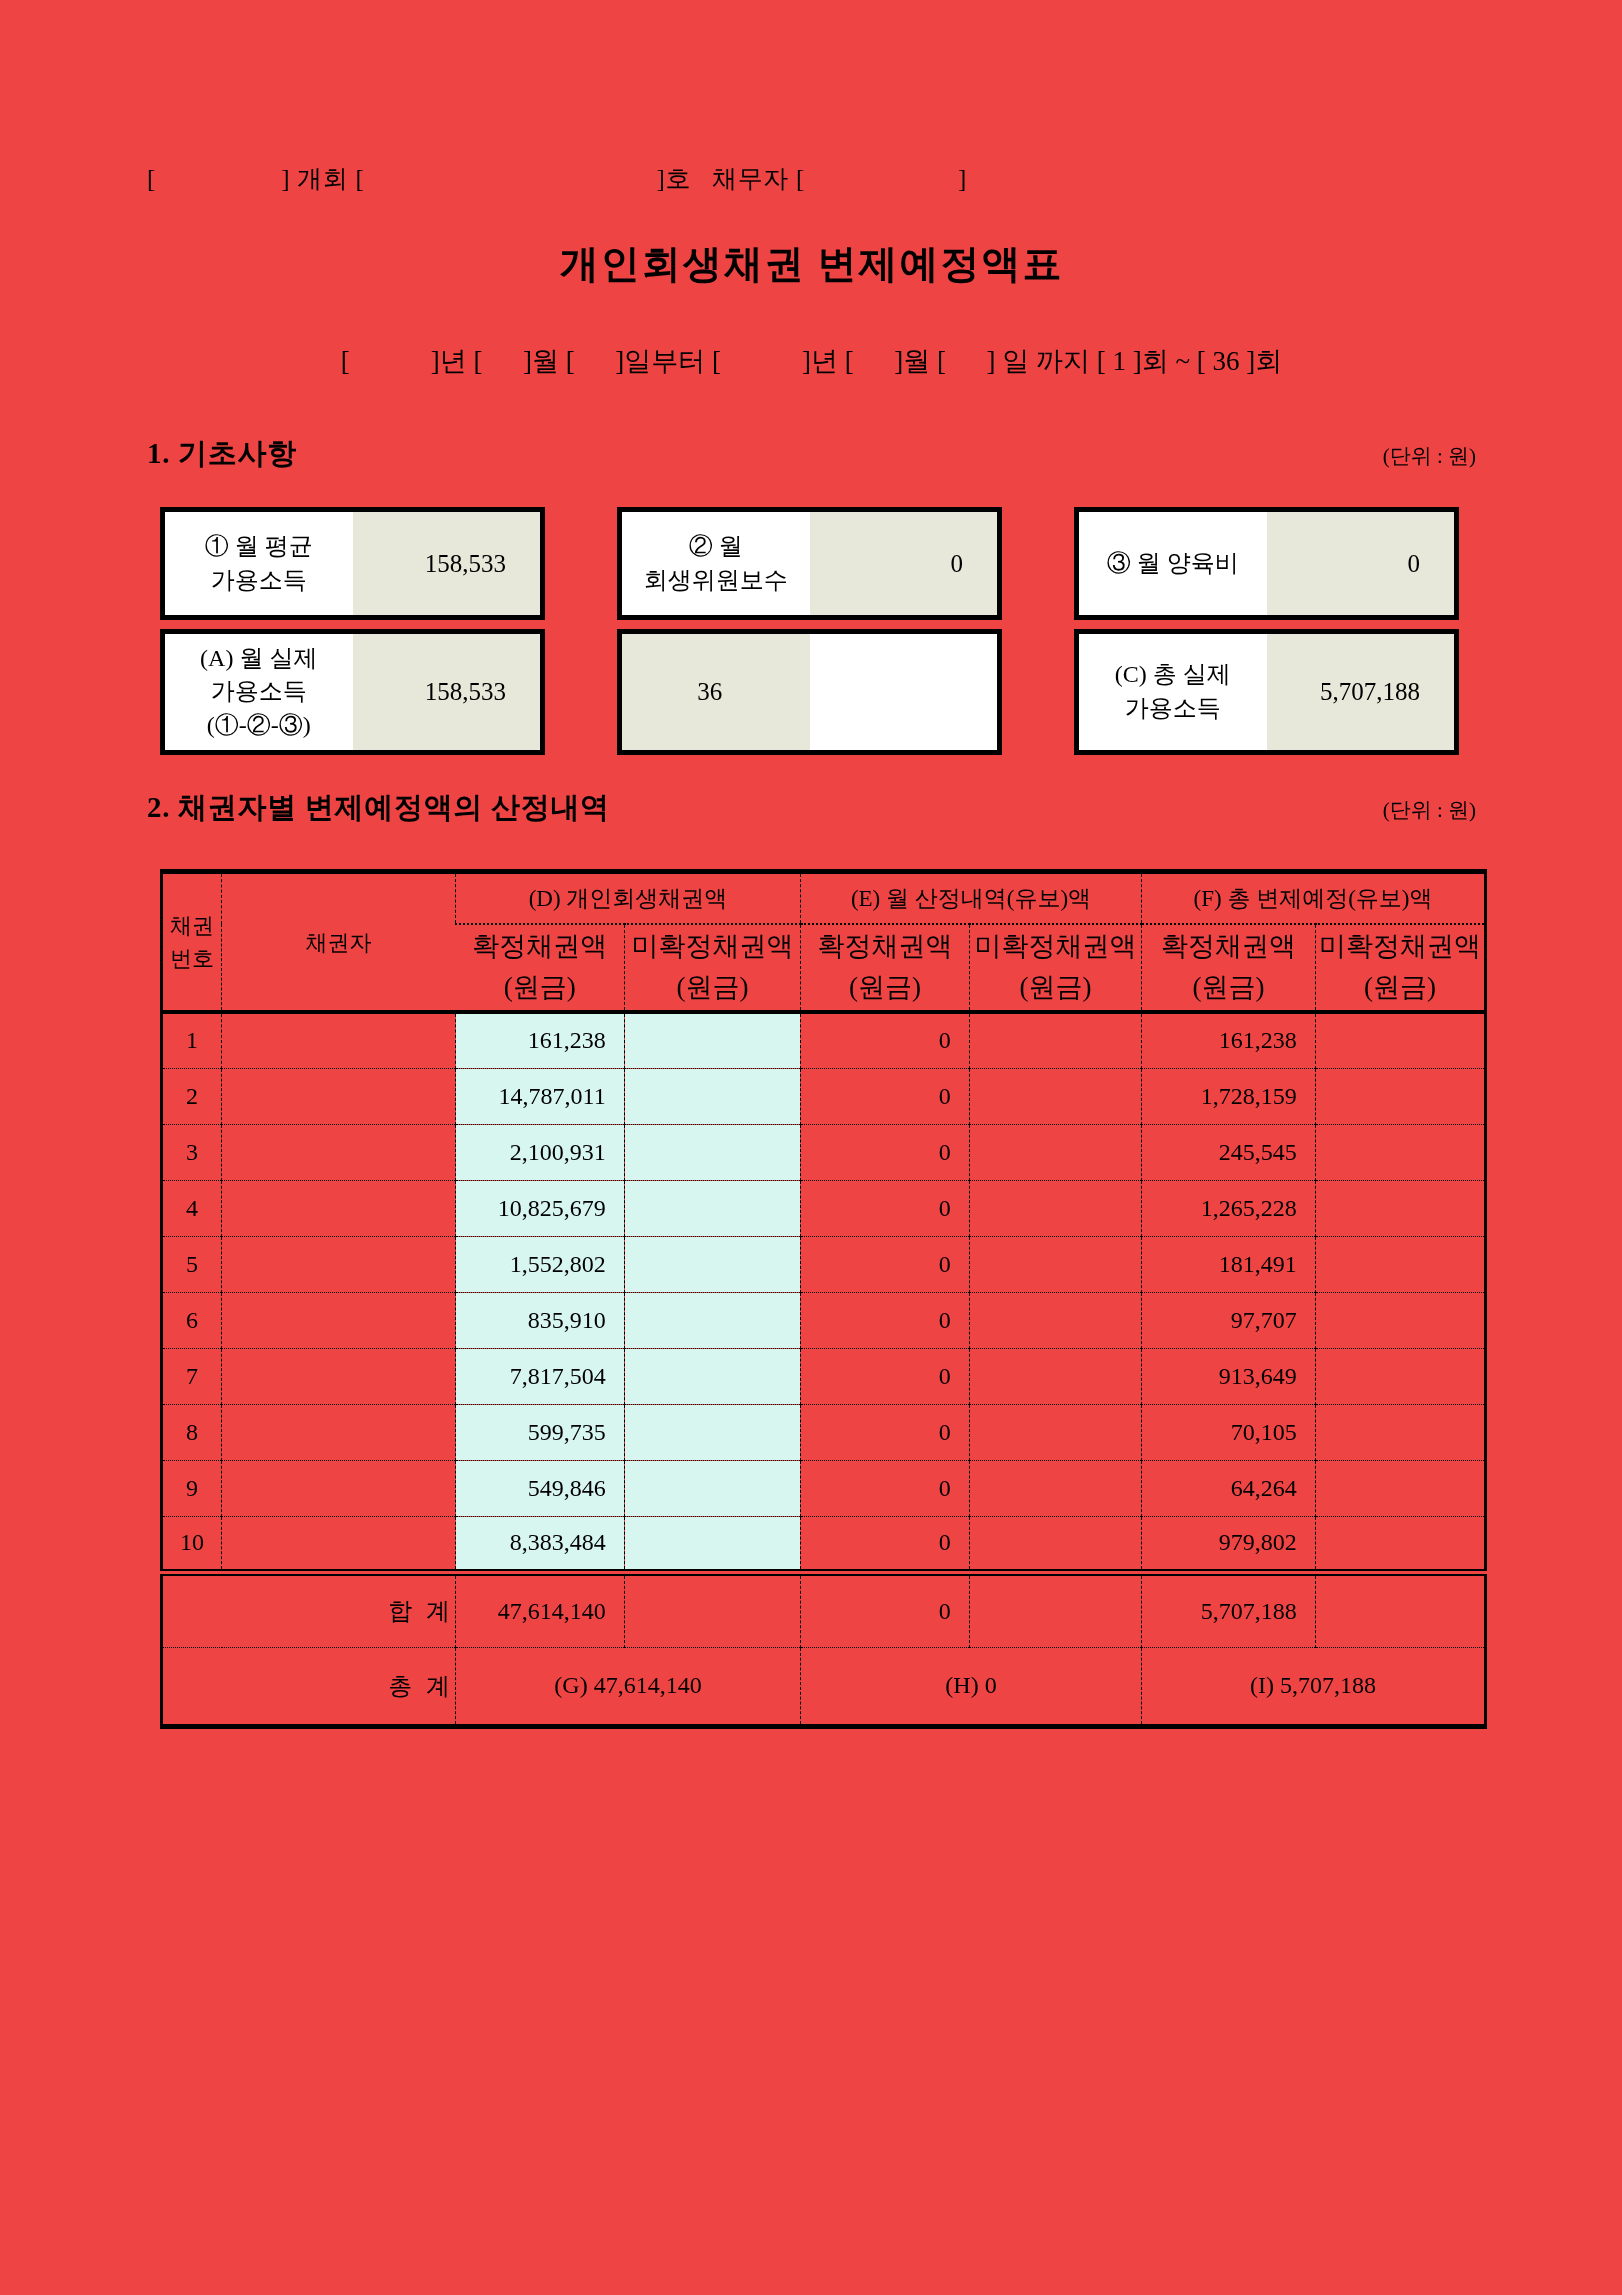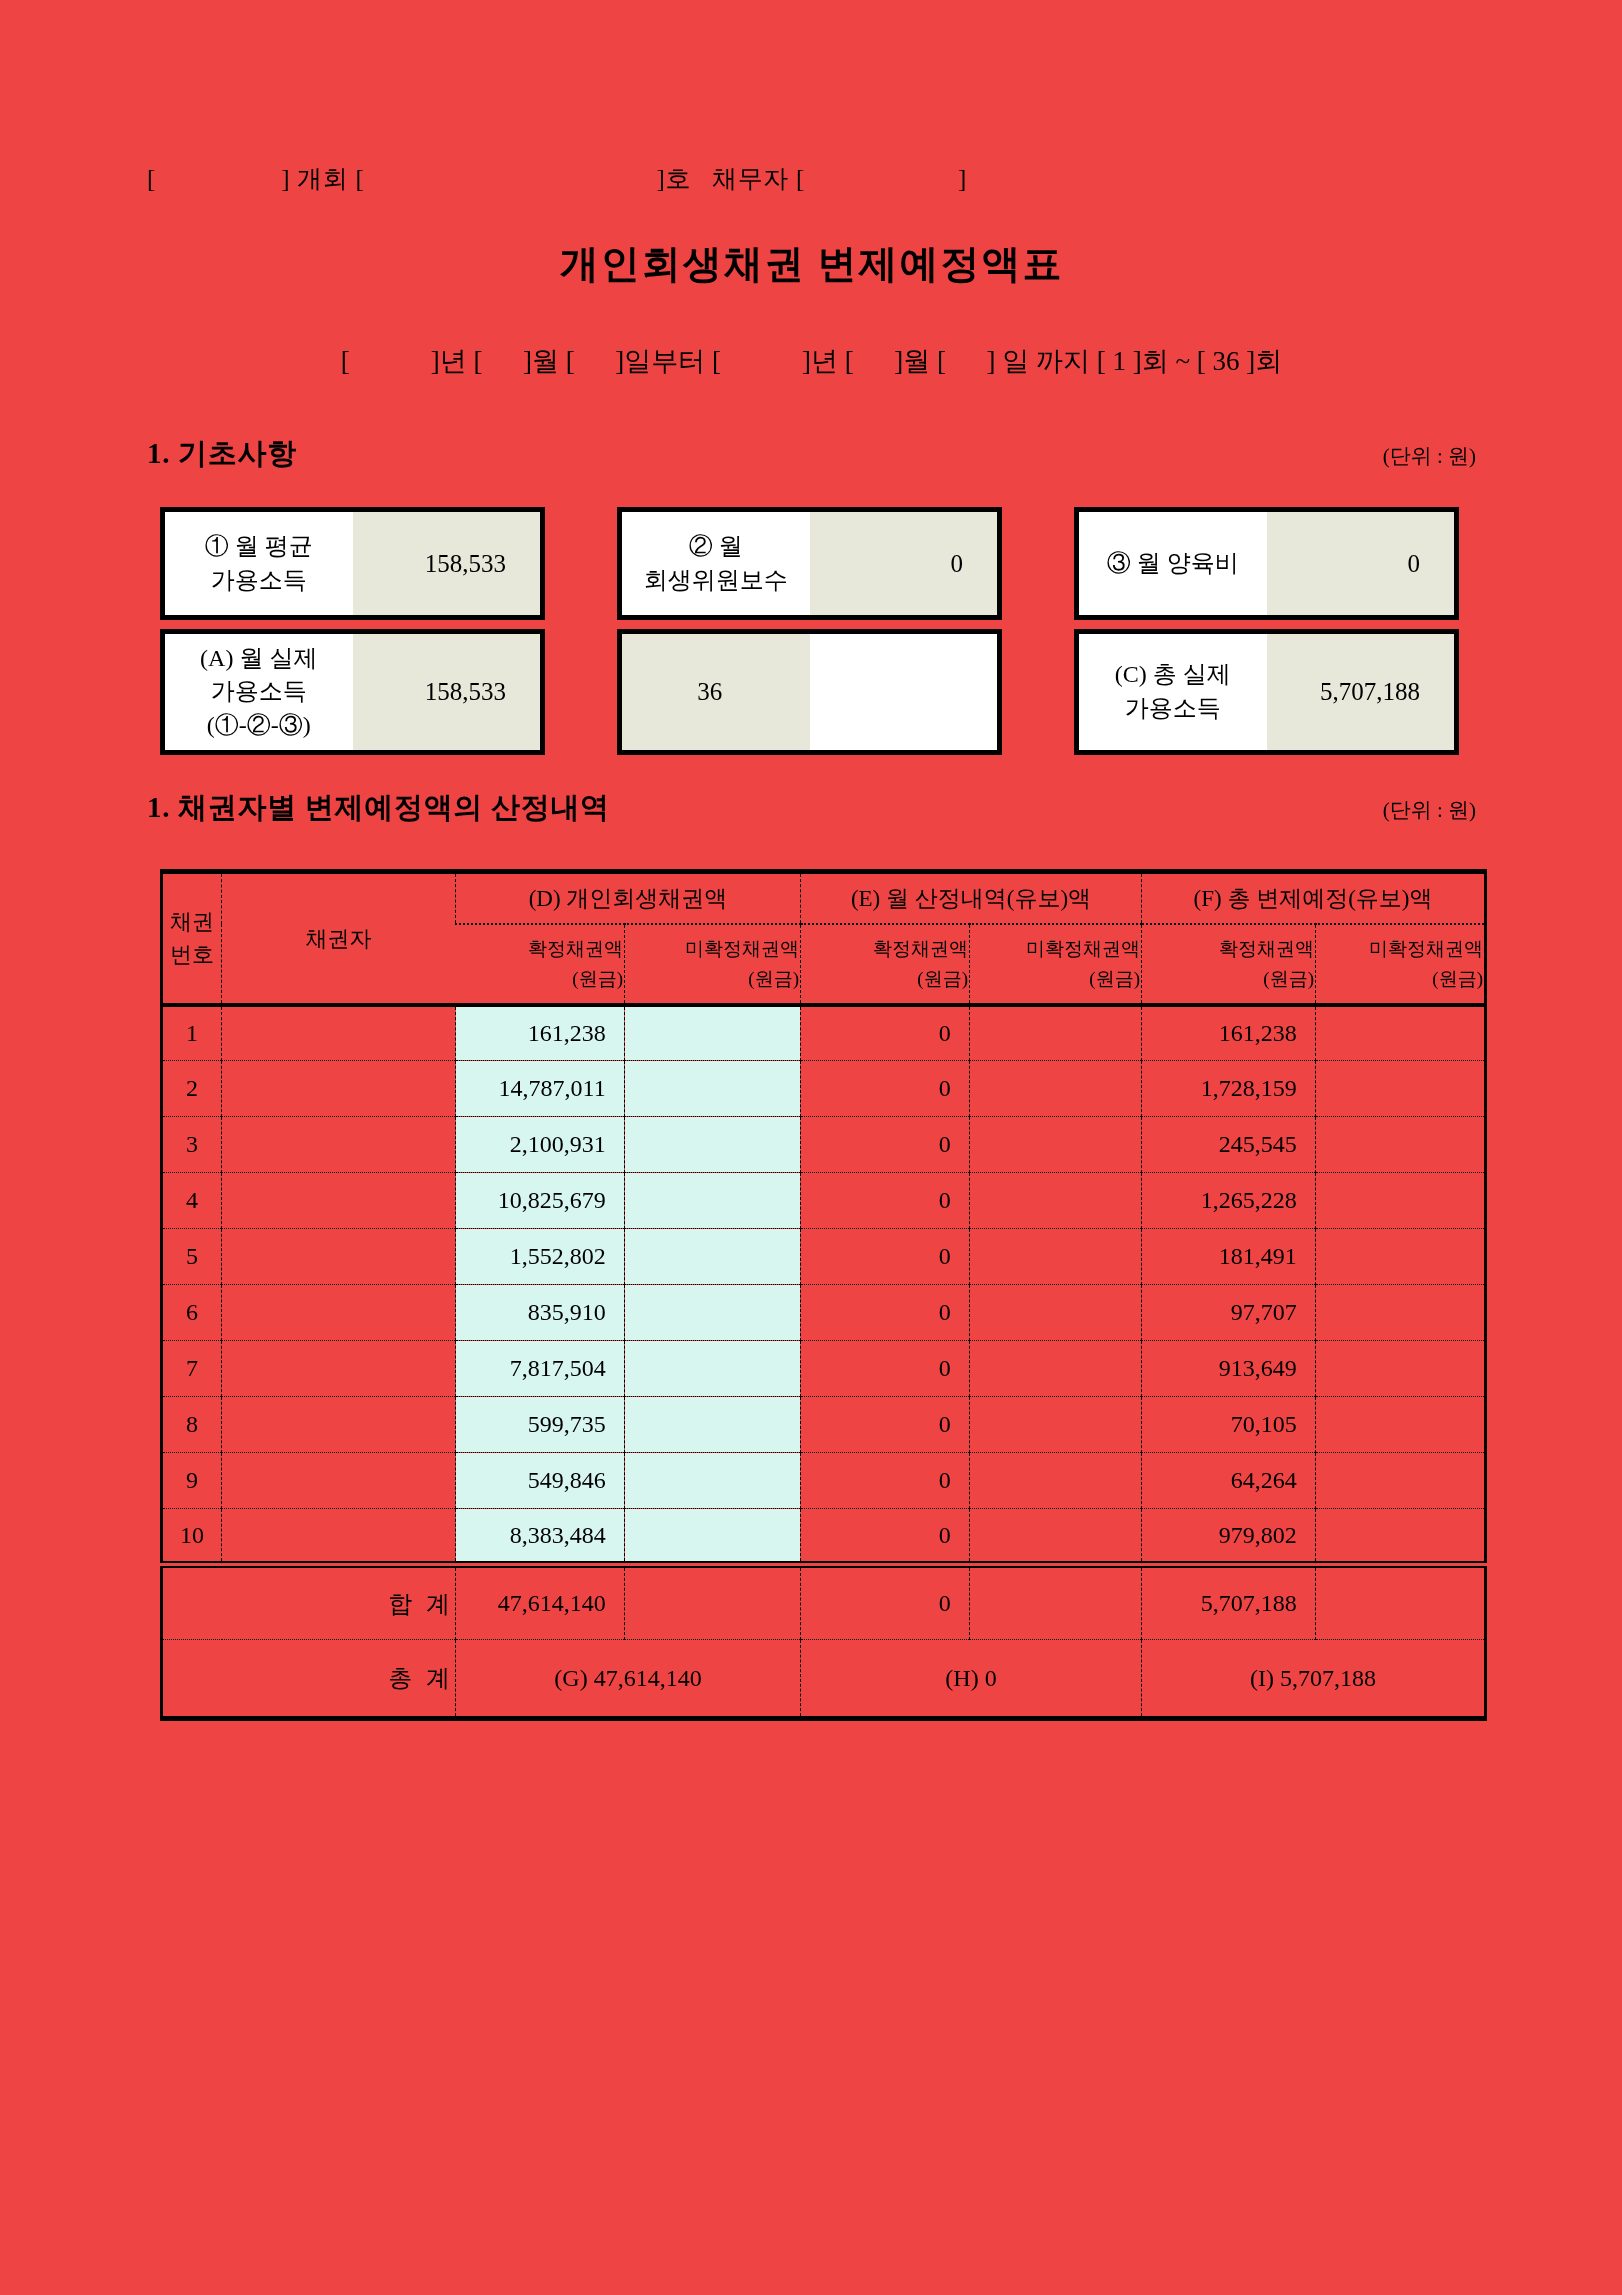--- a/index.html
+++ b/index.html
@@ -44,21 +44,21 @@
   table.claims{position:absolute;top:869px;left:160px;width:1325px;
                border-collapse:collapse;table-layout:fixed;
                border:3.3px solid #000;border-top-width:5.9px;border-bottom-width:5.9px;}
   .claims th,.claims td{border-left:1.3px dashed #000;box-sizing:border-box;overflow:hidden;}
   .claims th:first-child,.claims td:first-child{border-left:none;}
   .claims th{font-weight:normal;text-align:center;vertical-align:middle;}
   .claims td{vertical-align:middle;font-size:24px;}
 
   tr.ghead th{height:52px;font-size:23px;border-bottom:2px dotted #000;}
   tr.ghead th.side{border-bottom:4.6px solid #000;font-size:22px;line-height:1.5;}
-  tr.shead th{height:81px;font-size:19px;line-height:1.55;border-bottom:4.6px solid #000;text-align:right;}
+  tr.shead th{height:81px;font-size:27px;line-height:1.55;border-bottom:4.6px solid #000;}
 
   tbody.rows td{height:56px;border-top:1.3px dotted #000;}
   td.claim{background:#d8f6f0;}
   td.num{text-align:right;padding-right:18.3px;}
   td.noc{text-align:center;}
 
   tr.subtotal td{height:75px;border-top:7.9px double #000;}
   tr.total td{height:79px;border-top:1.3px dotted #000;text-align:center;}
   tr.subtotal td.labelcell,tr.total td.labelcell{text-align:right;letter-spacing:3.9px;margin-top:35px;}
 </style>
@@ -98,21 +98,21 @@
   </div>
   <div class="ibox r2 c2">
     <div class="val center">36</div>
   </div>
   <div class="ibox r2 c3">
     <div class="lbl">(C) 총 실제
 가용소득</div>
     <div class="val">5,707,188</div>
   </div>
 
-  <div class="sec-head sec2-head">1. 채권자별 변제예정액의 산정내역</div>
+  <div class="sec-head sec2-head">2. 채권자별 변제예정액의 산정내역</div>
   <div class="unit-note unit2">(단위 : 원)</div>
 
   <table class="claims">
     <colgroup>
       <col style="width:60px">
         <col style="width:234px">
       <col style="width:169px">
         <col style="width:176px">
       <col style="width:169px">
         <col style="width:172px">

